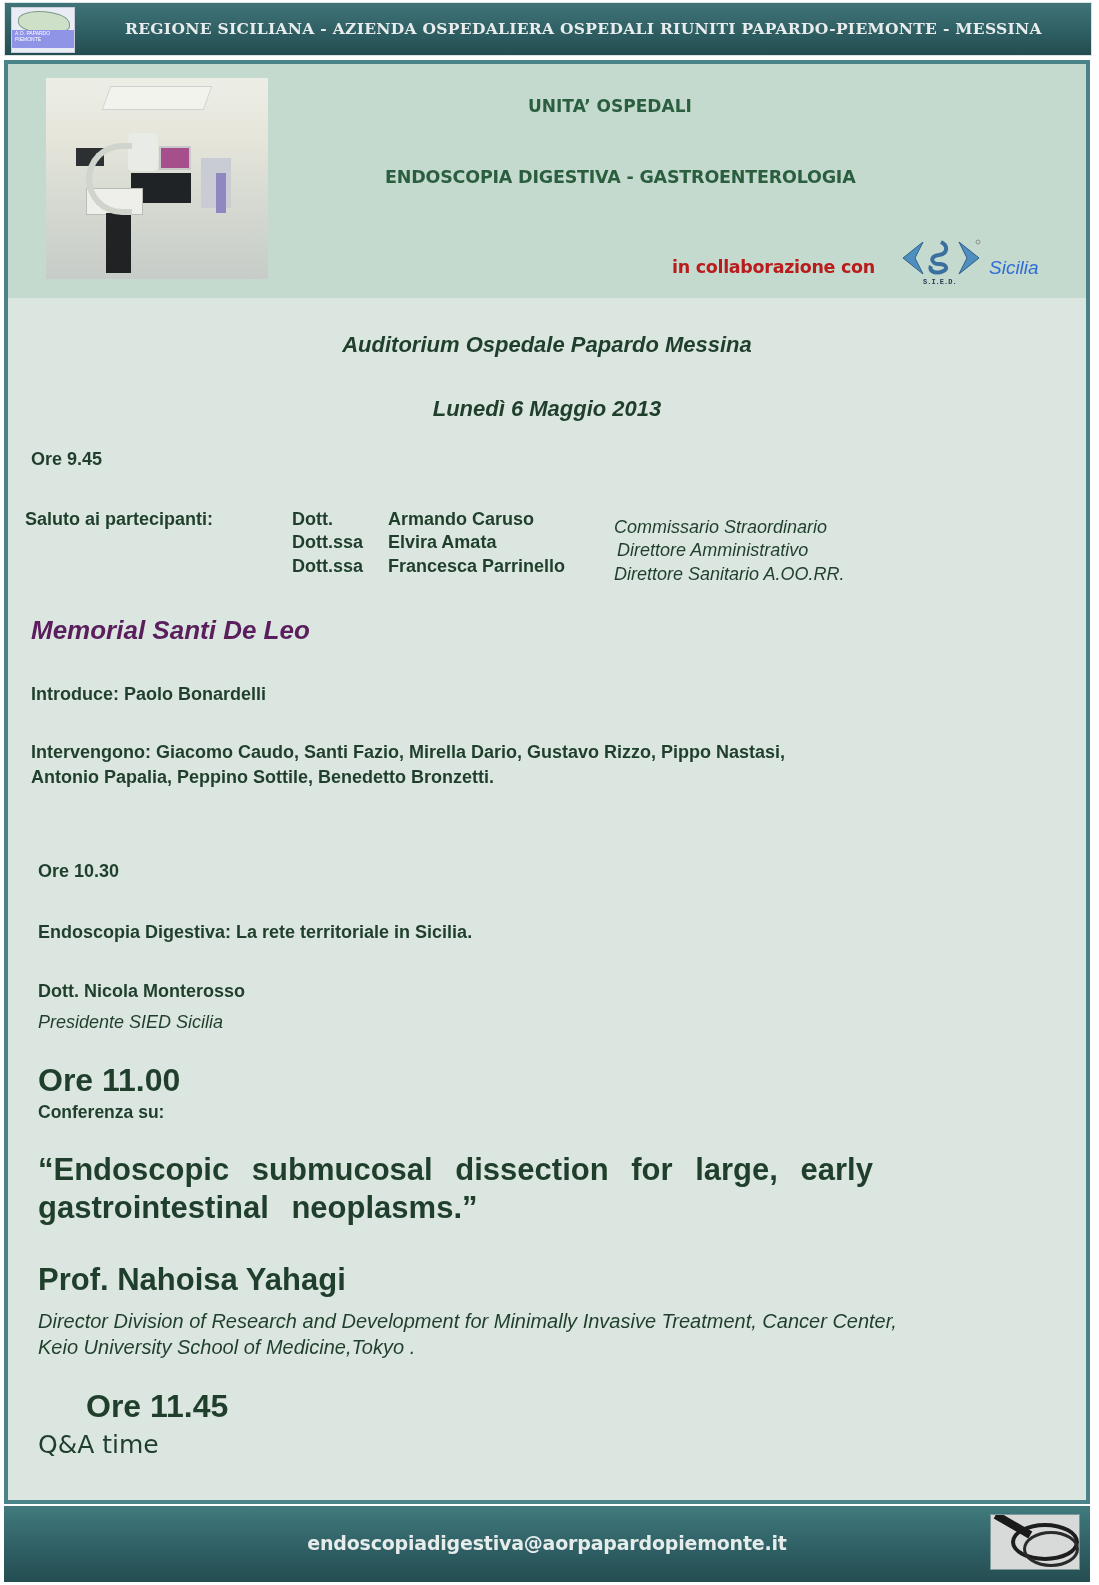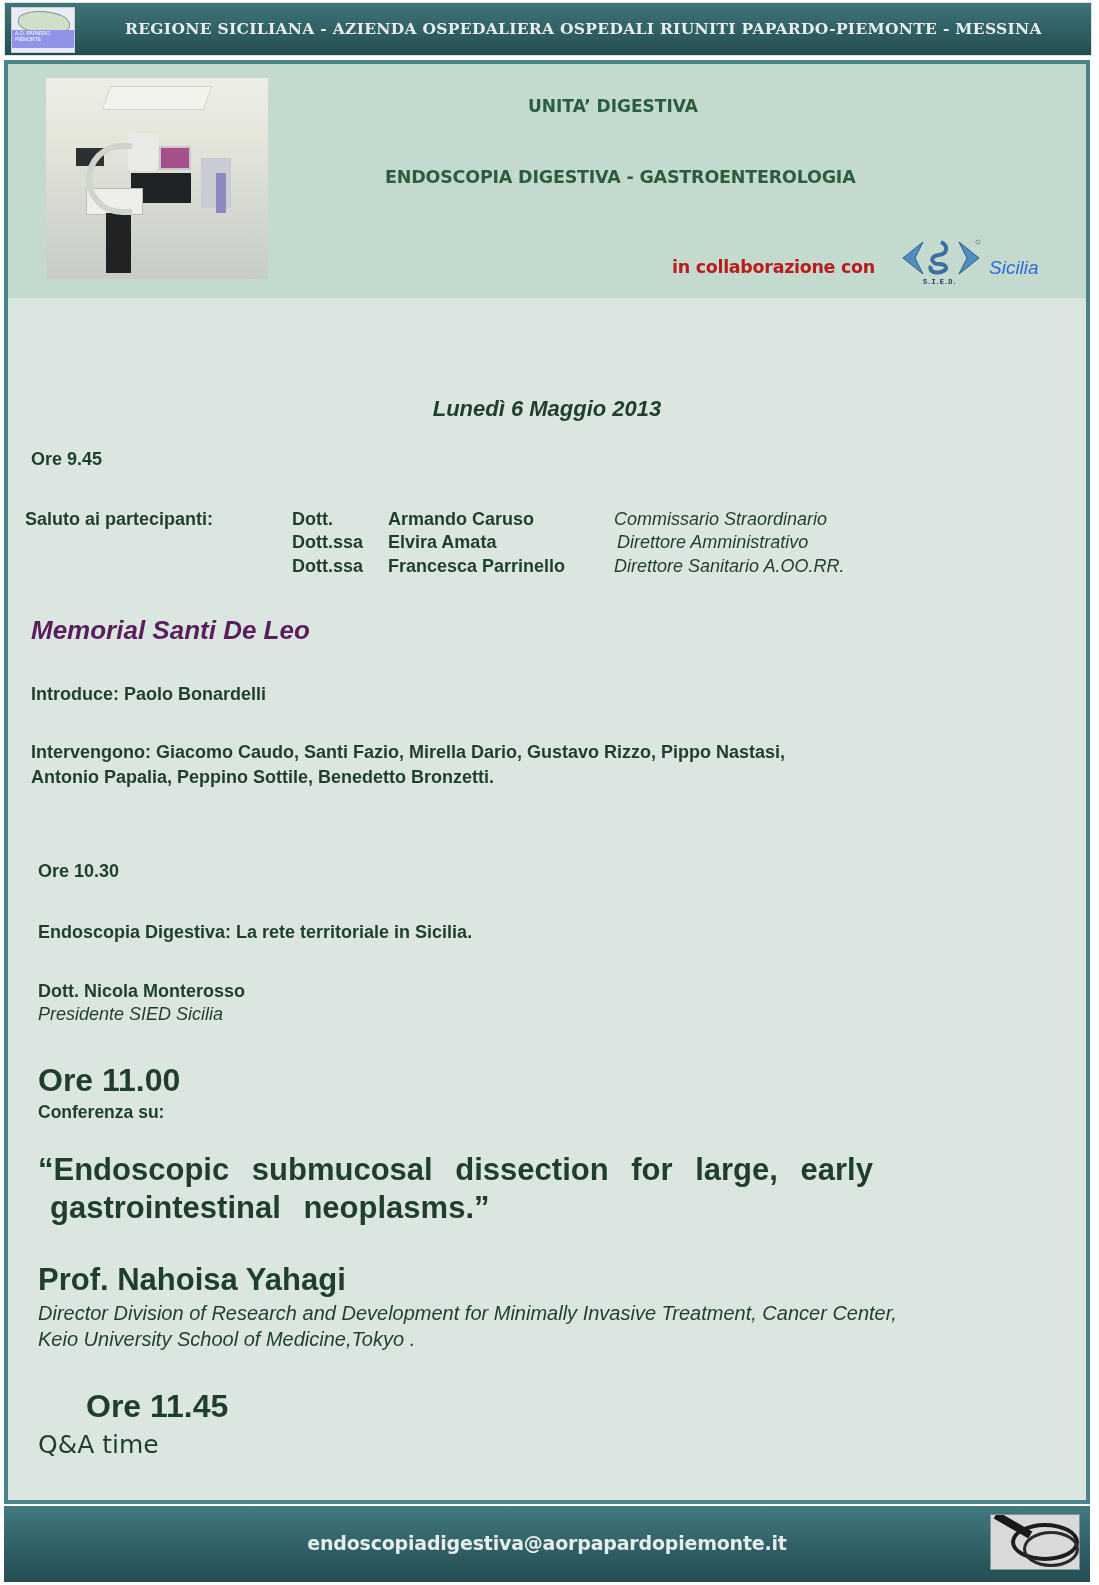--- a/index.html
+++ b/index.html
@@ -79,21 +79,21 @@
   }
   .sied-txt {
     position: absolute; left: 22px; top: 40px; font-family: Liberation Mono, monospace; font-size: 7px; font-weight: bold; color: #2b3a55;
   }
   .sicilia {
     position: absolute; left: 981px; top: 193px; font-family: "Liberation Sans", sans-serif;
     font-style: italic; font-size: 19px; color: #2f6cd6;
   }
   .t { position: absolute; white-space: nowrap; color: #1f3f2c; }
   .b { font-weight: bold; }
-  .i { font-style: italic; }
+  .i { font-style: italic; margin-top: 8px; }
   .venue { left: 0; width: 1078px; text-align: center; top: 268px; font-size: 22px; font-weight: bold; font-style: italic; }
   .date { left: 0; width: 1078px; text-align: center; top: 332px; font-size: 22px; font-weight: bold; font-style: italic; }
   .f18 { font-size: 18px; }
   .f17 { font-size: 17.5px; }
   .memorial { font-size: 26px; font-weight: bold; font-style: italic; color: #5a1e5c; }
   .big { font-size: 32px; font-weight: bold; }
   .title-big { font-size: 31px; font-weight: bold; word-spacing: 14px; }
   .prof { font-size: 31px; font-weight: bold; }
   .qa { font-family: "DejaVu Sans", sans-serif; font-size: 25px; }
   .footer {
@@ -132,35 +132,36 @@
         <div class="p2"></div>
         <div class="p3"></div>
         <div class="p4"></div>
       <div class="p5"></div>
         <div class="p6"></div>
         <div class="p7"></div>
         <div class="p8"></div>
       <div class="p9"></div>
         <div class="p10"></div>
     </div>
-    <div class="hdr-line1">UNITA’  DIGESTIVA</div>
+    <div class="hdr-line1">UNITA’  OSPEDALI</div>
     <div class="hdr-line2">ENDOSCOPIA DIGESTIVA  - GASTROENTEROLOGIA</div>
     <div class="hdr-collab">in collaborazione con</div>
     <div class="sied-logo">
       <svg width="80" height="42" viewBox="0 0 80 42">
         <path d="M22 4 L2 20 L22 36 L14 20 Z" fill="#4f8fbf" stroke="#2b5f88" stroke-width="1"></path>
         <path d="M58 4 L78 20 L58 36 L66 20 Z" fill="#4f8fbf" stroke="#2b5f88" stroke-width="1"></path>
         <path d="M40 4 C48 8 46 16 38 17 C28 18 30 26 38 26 C46 26 48 32 40 34 C32 36 28 32 30 28" fill="none" stroke="#3b6fa0" stroke-width="4"></path>
         <circle cx="77" cy="4" r="2" fill="none" stroke="#666" stroke-width="0.6"></circle>
       </svg>
       <div class="sied-txt">S.I.E.D.</div>
     </div>
     <div class="sicilia">Sicilia</div>
   </div>
 
+  <div class="t venue">Auditorium Ospedale Papardo Messina</div>
   <div class="t date">Lunedì  6  Maggio 2013</div>
 
   <div class="t b f18" style="left:23px; top:385px;">Ore 9.45</div>
   <div class="t b f18" style="left:17px; top:445px;">Saluto  ai partecipanti:</div>
 
   <div class="t b f18" style="left:284px; top:445px;">Dott.</div>
   <div class="t b f18" style="left:380px; top:445px;">Armando Caruso</div>
   <div class="t i f18" style="left:606px; top:445px;">Commissario Straordinario</div>
 
   <div class="t b f18" style="left:284px; top:468px;">Dott.ssa</div>
@@ -178,21 +179,21 @@
   <div class="t b f18" style="left:23px; top:703px;">Antonio Papalia, Peppino Sottile, Benedetto Bronzetti.</div>
 
   <div class="t b f18" style="left:30px; top:797px;">Ore 10.30</div>
   <div class="t b f18" style="left:30px; top:858px;">Endoscopia Digestiva: La rete territoriale in Sicilia.</div>
   <div class="t b f18" style="left:30px; top:917px;">Dott. Nicola Monterosso</div>
   <div class="t i f18" style="left:30px; top:940px;">Presidente SIED Sicilia</div>
 
   <div class="t big" style="left:30px; top:998px;">Ore 11.00</div>
   <div class="t b f17" style="left:30px; top:1038px;">Conferenza su:</div>
   <div class="t title-big" style="left:30px; top:1088px;">“Endoscopic  submucosal  dissection  for large,  early</div>
-  <div class="t title-big" style="left:30px; top:1126px;margin-left:12px;">gastrointestinal  neoplasms.”</div>
+  <div class="t title-big" style="left:30px; top:1126px;">gastrointestinal  neoplasms.”</div>
 
   <div class="t prof" style="left:30px; top:1198px;">Prof. Nahoisa Yahagi</div>
   <div class="t i" style="left:30px; top:1238px; font-size:20px;">Director  Division of Research and Development for Minimally  Invasive  Treatment, Cancer  Center,</div>
   <div class="t i" style="left:30px; top:1264px; font-size:20px;">Keio University School  of  Medicine,Tokyo .</div>
 
   <div class="t big" style="left:30px; top:1324px;margin-left:48px;">Ore 11.45</div>
   <div class="t qa" style="left:30px; top:1366px;">Q&amp;A time</div>
 </div>
 
 <div class="footer">

